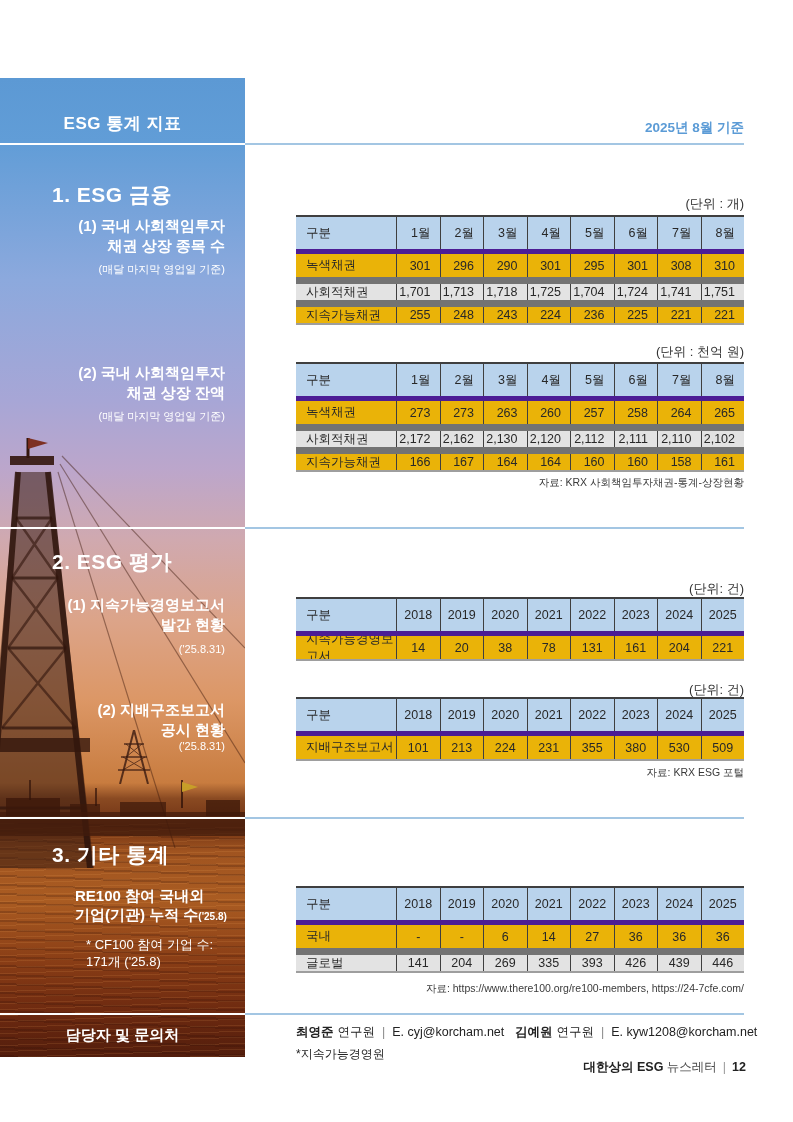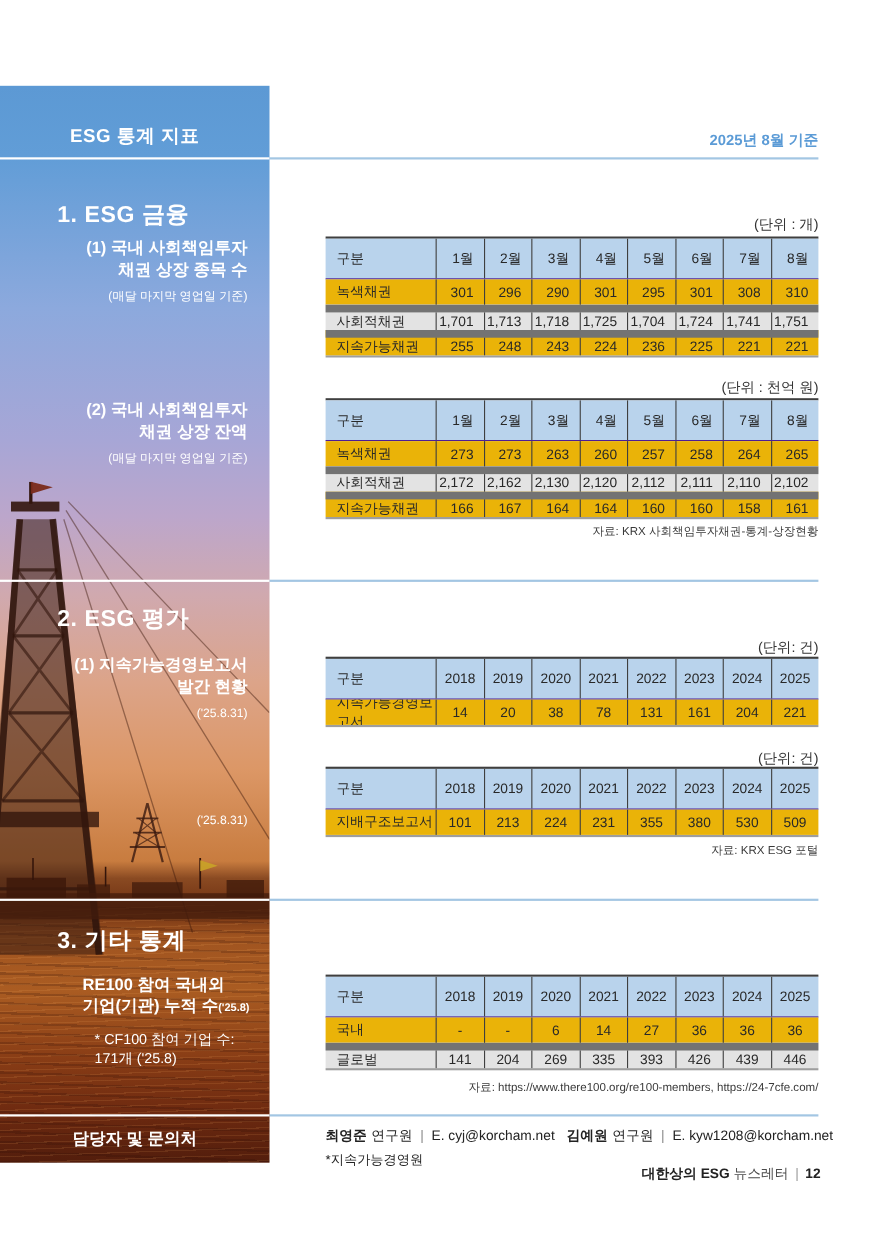--- a/index.html
+++ b/index.html
@@ -44,21 +44,21 @@
 
   .unit-label { position:absolute; right:49px; font-size:13px; color:#333333; }
   .source-label { position:absolute; right:49px; font-size:10.5px; color:#3a3a3a; }
 
   .dtable {
     position:absolute; left:296px; width:448px;
     border-top:2px solid #3F3F3F; border-bottom:2px solid #9E9E9E;
     font-size:12.5px; color:#282828;
   }
   .trow { display:flex; width:100%; }
-  .trow.thead { height:37px; background:#B9D3EC; border-bottom:1px solid #4c1d95; font-weight:400; }
+  .trow.thead { height:37px; background:#B9D3EC; border-bottom:5px solid #4c1d95; font-weight:400; }
   .trow.tdata { height:23px; background:#eab308; }
   .trow.tdata.shaded { background:#E3E3E3; }
   .trow.tdata + .trow.tdata { border-top:7px solid #737373; }
   .tcell { flex:0 0 43.5px; display:flex; align-items:center; justify-content:flex-end; padding-right:9px; overflow:hidden; }
   .tcell.label { flex:0 0 100px; justify-content:flex-start; padding-left:10px; padding-right:2px; }
   .tcell + .tcell { border-left:1px solid #3F3F3F; }
   .dtable.center-align .tcell:not(.label) { justify-content:center; padding-right:0; }
 
   
   .contact { position:absolute; top:1024px; font-size:12.5px; color:#222; }
@@ -128,20 +128,24 @@
       <span>채권 상장 잔액</span>
     </div>
     <div class="sb-note" style="top:331px">(매달 마지막 영업일 기준)</div>
 
     <div class="sb-h" style="top:470px">2. ESG 평가</div>
     <div class="sb-item" style="top:517px">
       <span>(1) 지속가능경영보고서</span><br>
       <span>발간 현황</span>
     </div>
     <div class="sb-note" style="top:565px">('25.8.31)</div>
+    <div class="sb-item" style="top:622px">
+      <span>(2) 지배구조보고서</span><br>
+      <span>공시 현황</span>
+    </div>
     <div class="sb-note" style="top:662px">('25.8.31)</div>
 
     <div class="sb-h" style="top:763px">3. 기타 통계</div>
     <div class="sb-item-left" style="top:808px">
       <span>RE100 참여 국내외</span><br>
       <span>기업(기관) 누적 수</span><span class="sb-sup">('25.8)</span>
     </div>
     <div class="sb-note-left" style="top:858px">
       <span>* CF100 참여 기업 수:</span><br>
       <span>171개 ('25.8)</span>

